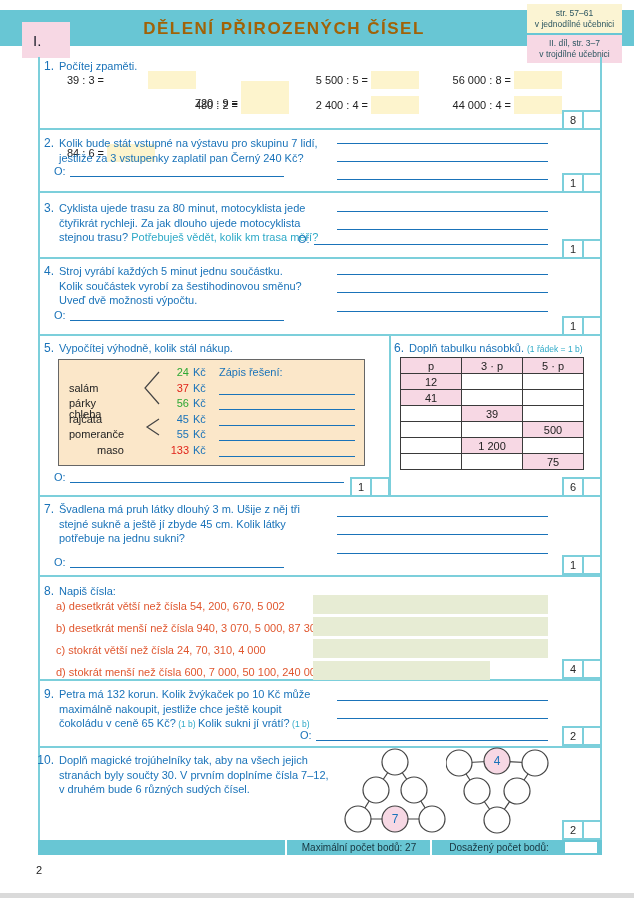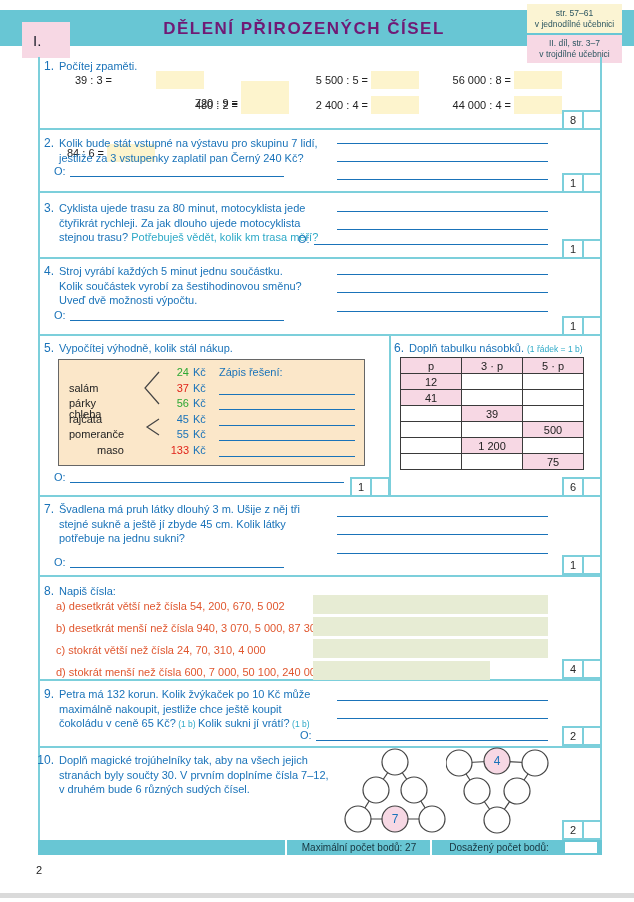--- a/index.html
+++ b/index.html
@@ -2,22 +2,22 @@
 <html><head>
 <meta charset="utf-8">
 <style>
   html,body{margin:0;padding:0;background:#fff;}
   .page{position:relative;width:634px;height:902px;background:#fff;overflow:hidden;
         font-family:"Liberation Sans",sans-serif;}
   
   .band{position:absolute;left:0;top:10px;width:634px;height:36px;background:#68c6d4;}
   .unit-box{position:absolute;left:22px;top:22px;width:48px;height:36px;background:#f7d8e4;
             color:#1c1c2a;font-size:15px;display:flex;align-items:center;padding-left:11px;box-sizing:border-box;}
-  .title{position:absolute;left:84px;top:19px;width:440px;text-align:center;font-size:17px;
-         font-weight:bold;letter-spacing:1.5px;color:#701a75;}
+  .title{position:absolute;left:64px;top:19px;width:440px;text-align:center;font-size:17px;
+         font-weight:bold;letter-spacing:1.5px;color:#a16207;}
   .refbox{position:absolute;left:527px;width:95px;display:flex;align-items:center;justify-content:center;
           text-align:center;font-size:8.5px;line-height:11px;color:#2b5560;white-space:pre-line;}
   .ref-top{top:4px;height:29px;background:#fbf4d3;}
   .ref-bottom{top:35px;height:28px;background:#f7d8e4;}
   
   .vb{position:absolute;width:2px;background:#7ccfdb;}
   .hd{position:absolute;left:38px;width:564px;height:2px;background:#7ccfdb;}
   
   .qp{position:absolute;display:flex;align-items:flex-start;}
   .qnum{flex:none;width:16px;text-align:right;color:#1a73b9;font-size:12px;margin-right:5px;line-height:14.5px;}
@@ -94,21 +94,21 @@
   <div class="hd" style="top:495px;"></div>
   <div class="hd" style="top:575px;"></div>
   <div class="hd" style="top:679px;"></div>
   <div class="hd" style="top:746px;"></div>
   <div class="vb" style="left:389px;top:334px;height:163px;"></div>
 
   <div class="qp" style="left:38px;top:59px;">
     <span class="qnum">1.</span>
     <div class="qtext">Počítej zpaměti.</div>
   </div>
-  <div class="prob" style="left:48px;top:71px;gap:41px;">
+  <div class="prob" style="left:40px;top:71px;gap:41px;">
     <span class="plabel" style="width:64px;">39 : 3 =</span>
     <span class="pbox"></span>
   </div>
   <div class="prob" style="left:178px;top:71px;">
     <span class="plabel" style="width:60px;margin-top:26px;">720 : 9 =</span>
     <span class="pbox"></span>
   </div>
   <div class="prob" style="left:293px;top:71px;">
     <span class="plabel" style="width:75px;">5 500 : 5 =</span>
     <span class="pbox"></span>

